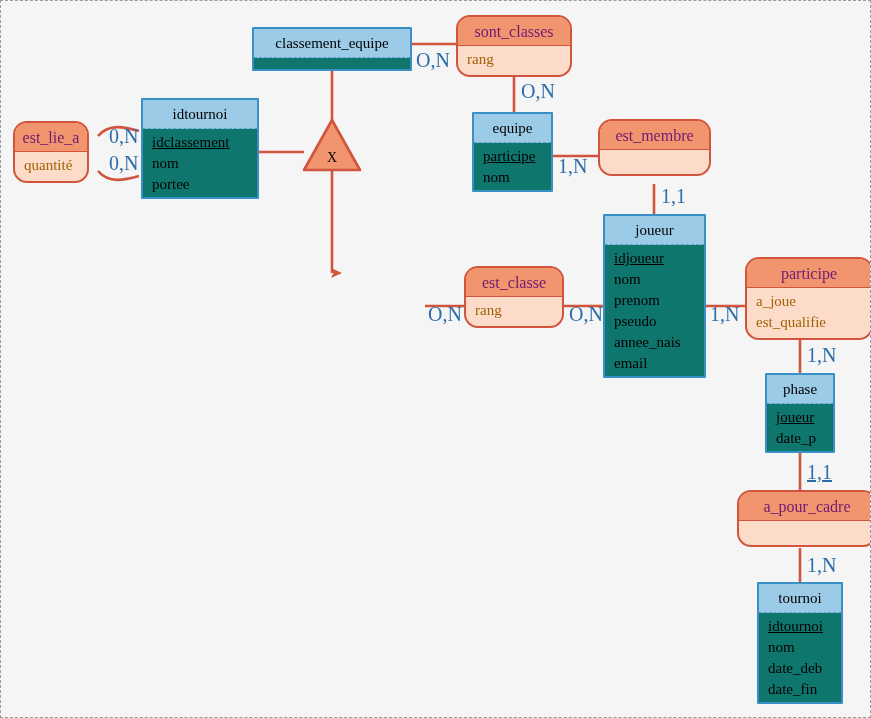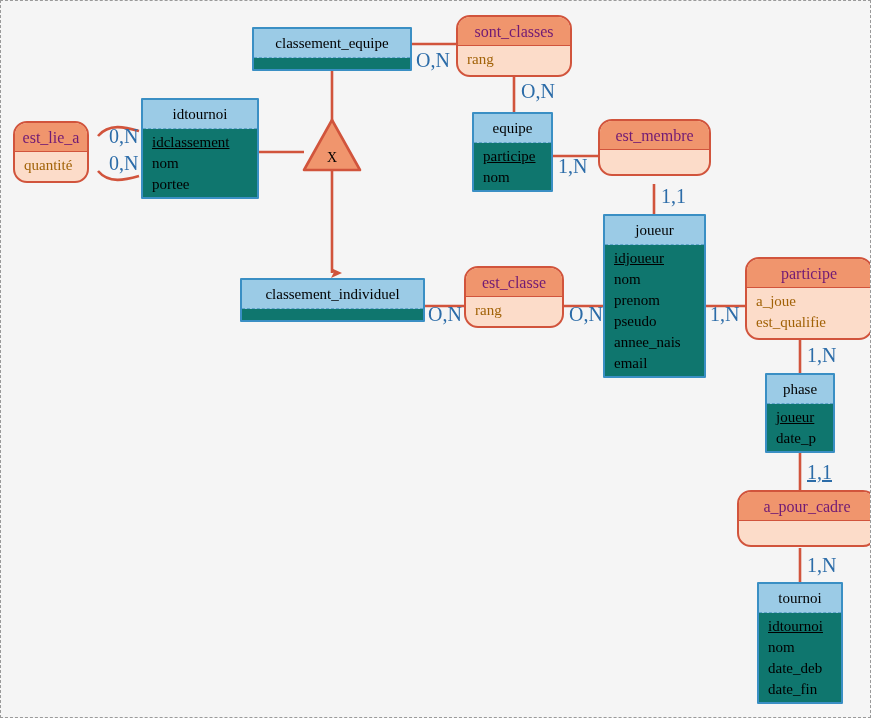--- a/index.html
+++ b/index.html
@@ -200,24 +200,20 @@
   </div>
 
   <div class="entity" style="left:471px; top:111px; width:81px;">
     <div class="ent-head">equipe</div>
     <div class="ent-body">
       <div class="attr pk">participe</div>
       <div class="attr">nom</div>
     </div>
   </div>
 
-  <div class="entity" style="left:239px; top:277px; width:185px;">
-    <div class="ent-head">classement_individuel</div>
-    <div class="ent-body empty"></div>
-  </div>
 
   <div class="entity" style="left:602px; top:213px; width:103px;">
     <div class="ent-head">joueur</div>
     <div class="ent-body">
       <div class="attr pk">idjoueur</div>
       <div class="attr">nom</div>
       <div class="attr">prenom</div>
       <div class="attr">pseudo</div>
       <div class="attr">annee_nais</div>
       <div class="attr">email</div>

